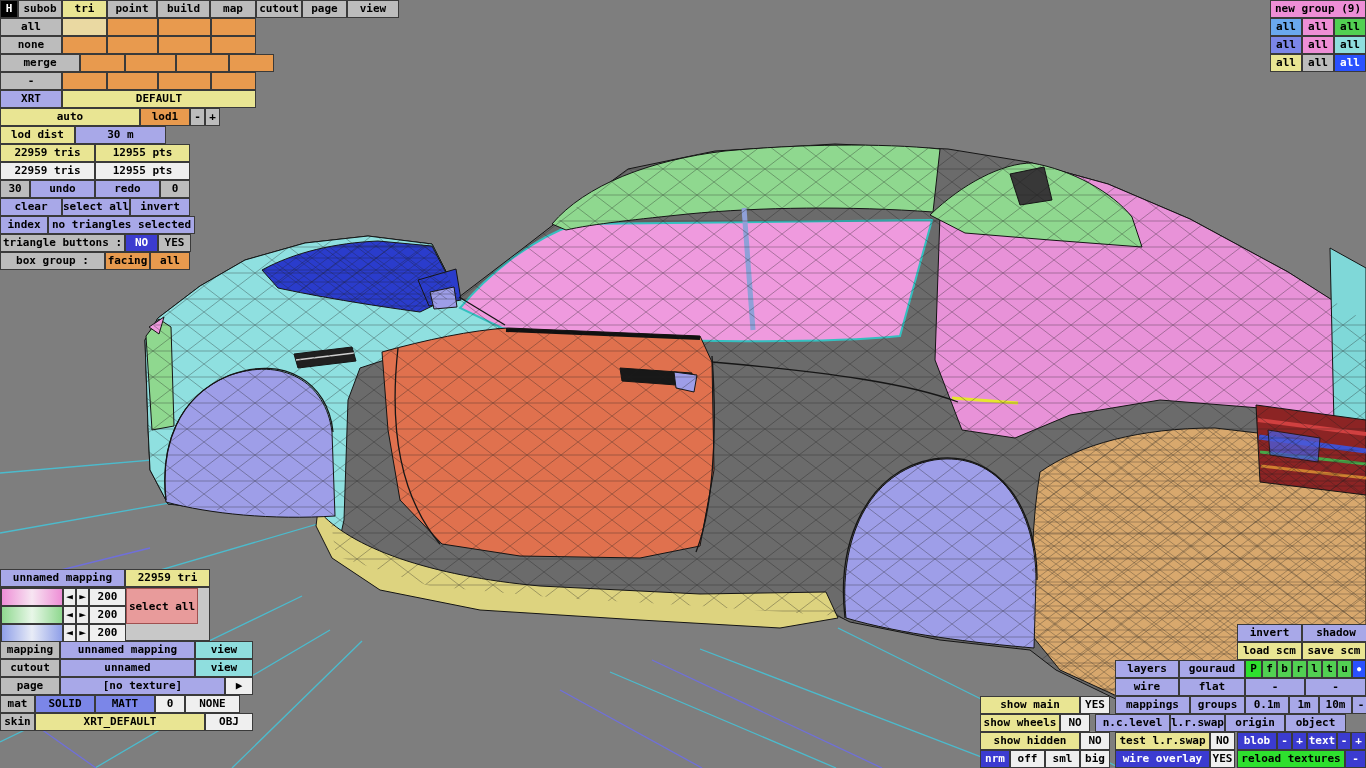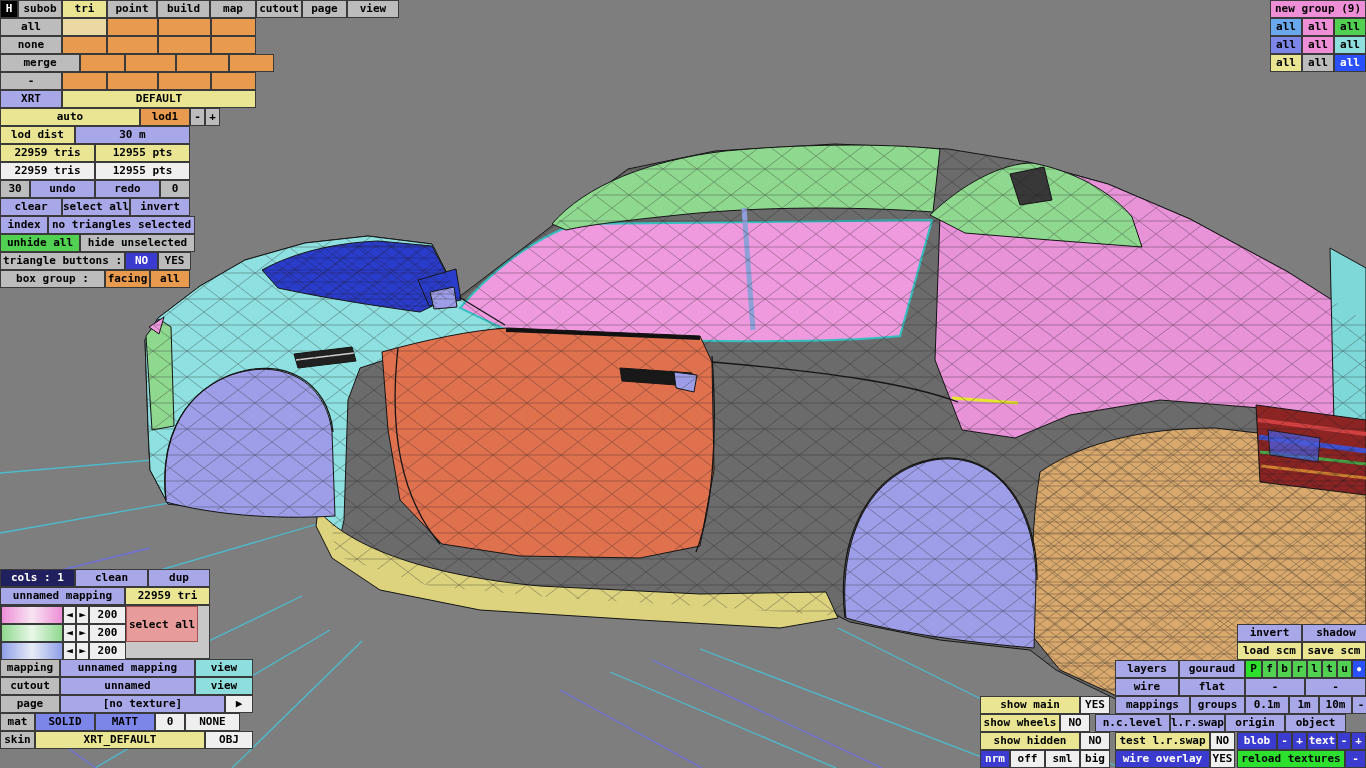--- a/index.html
+++ b/index.html
@@ -157,21 +157,21 @@
       <div class="cell c-yel" style="width:194px">DEFAULT</div>
     </div>
     <div class="row">
       <div class="cell c-yel" style="width:140px">auto</div>
       <div class="cell c-org" style="width:50px">lod1</div>
       <div class="cell c-gray" style="width:15px">-</div>
       <div class="cell c-gray" style="width:15px">+</div>
     </div>
     <div class="row">
       <div class="cell c-yel" style="width:75px">lod dist</div>
-      <div class="cell c-lav" style="width:115px">30 m</div>
+      <div class="cell c-lav" style="width:91px">30 m</div>
     </div>
     <div class="row">
       <div class="cell c-yel" style="width:95px">22959 tris</div>
       <div class="cell c-yel" style="width:95px">12955 pts</div>
     </div>
     <div class="row">
       <div class="cell c-white" style="width:95px">22959 tris</div>
       <div class="cell c-white" style="width:95px">12955 pts</div>
     </div>
     <div class="row">
@@ -183,24 +183,20 @@
     <div class="row">
       <div class="cell c-lav" style="width:62px">clear</div>
       <div class="cell c-lav" style="width:68px">select all</div>
       <div class="cell c-lav" style="width:60px">invert</div>
     </div>
     <div class="row">
       <div class="cell c-lav" style="width:48px">index</div>
       <div class="cell c-lav" style="width:147px">no triangles selected</div>
     </div>
     <div class="row">
-      <div class="cell c-green" style="width:80px">unhide all</div>
-      <div class="cell c-gray" style="width:115px">hide unselected</div>
-    </div>
-    <div class="row">
       <div class="cell c-gray" style="width:125px">triangle buttons :</div>
       <div class="cell c-blue" style="width:33px">NO</div>
       <div class="cell c-gray" style="width:33px">YES</div>
     </div>
     <div class="row">
       <div class="cell c-gray" style="width:105px">box group :</div>
       <div class="cell c-org" style="width:45px">facing</div>
       <div class="cell c-org" style="width:40px">all</div>
     </div>
   </div>
@@ -220,25 +216,20 @@
       <div class="cell c-cyan" style="width:32px">all</div>
     </div>
     <div class="row">
       <div class="cell c-yel" style="width:32px">all</div>
       <div class="cell c-gray" style="width:32px">all</div>
       <div class="cell c-bblue" style="width:32px">all</div>
     </div>
   </div>
 
   <div class="panel" style="left:0;top:569px">
-    <div class="row">
-      <div class="cell c-navy" style="width:75px">cols : 1</div>
-      <div class="cell c-lav" style="width:73px">clean</div>
-      <div class="cell c-lav" style="width:62px">dup</div>
-    </div>
     <div class="row">
       <div class="cell c-lav" style="width:125px">unnamed mapping</div>
       <div class="cell c-yel" style="width:85px">22959 tri</div>
     </div>
     <div id="spinblock">
       <div class="row">
         <div class="cell strip1" style="width:62px;border:1px solid #3a3a3a"></div>
         <div class="cell c-white" style="width:13px">◄</div>
         <div class="cell c-white" style="width:13px">►</div>
         <div class="cell c-white" style="width:37px">200</div>

